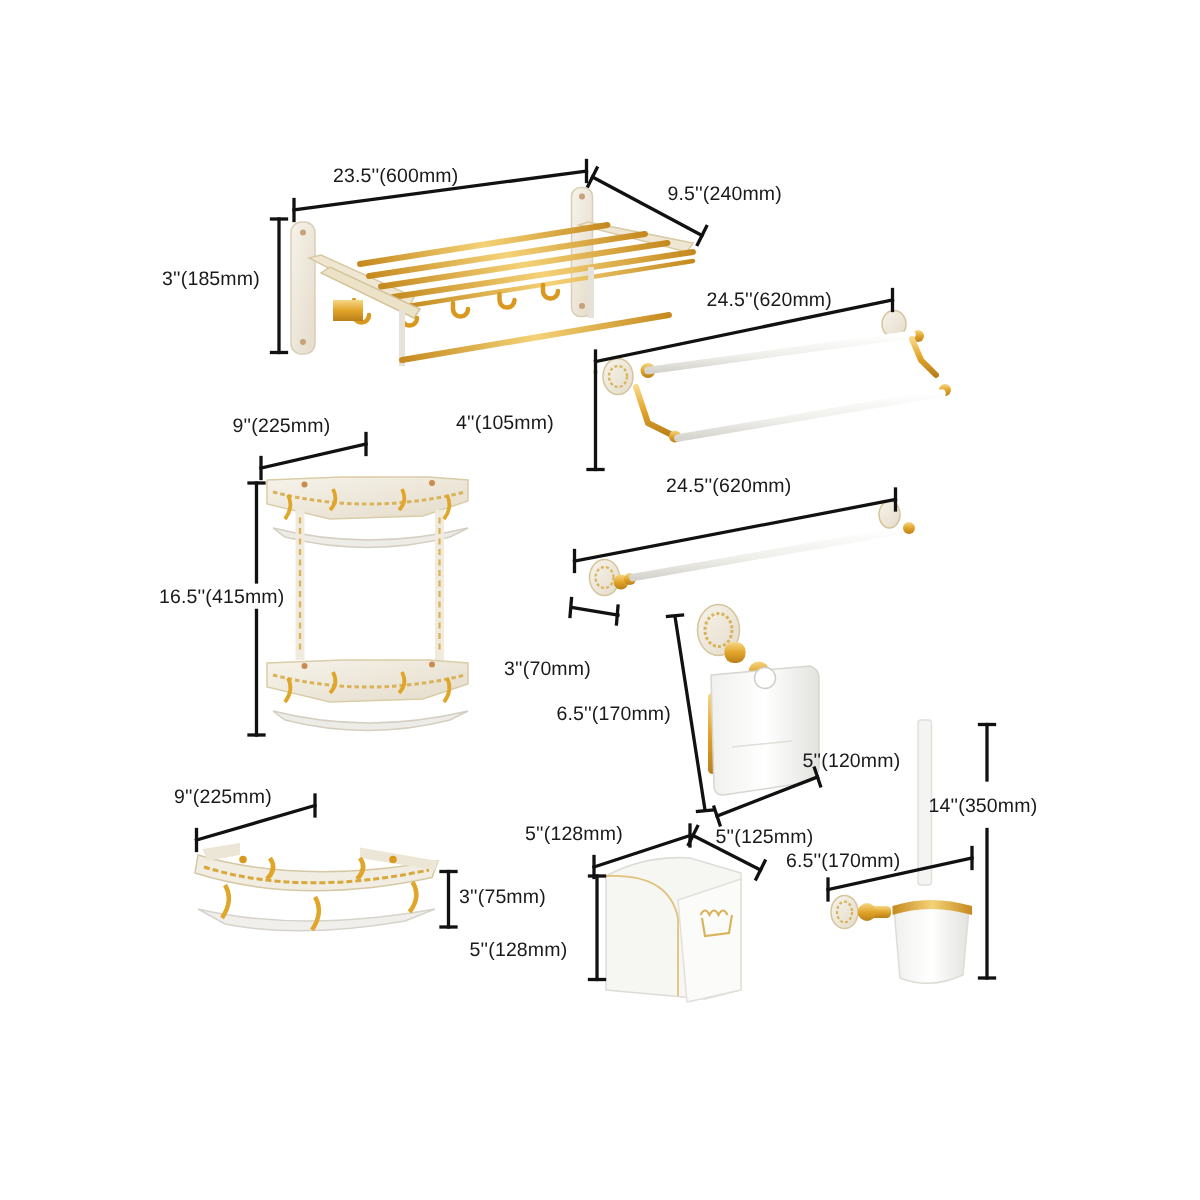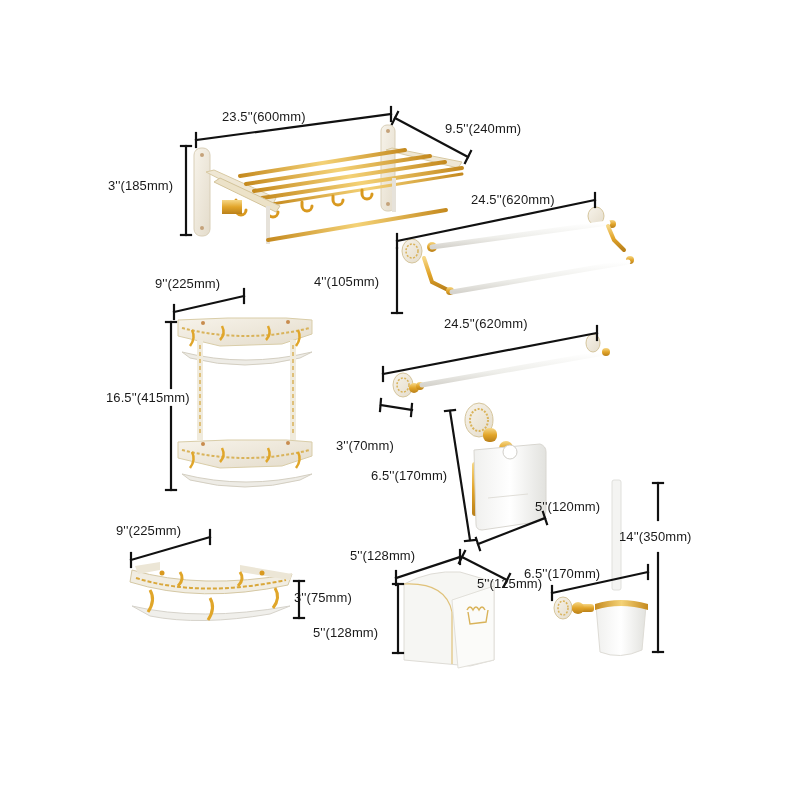--- a/index.html
+++ b/index.html
@@ -256,34 +256,34 @@
       <line x1="653" y1="483" x2="663" y2="483"></line>
         <line x1="653" y1="652" x2="663" y2="652"></line>
     </g>
   </svg>
 
   <div class="lbl" style="left:222px; top:109px;">23.5''(600mm)</div>
   <div class="lbl" style="left:445px; top:121px;">9.5''(240mm)</div>
   <div class="lbl" style="left:108px; top:178px;">3''(185mm)</div>
 
   <div class="lbl" style="left:471px; top:192px;">24.5''(620mm)</div>
-  <div class="lbl" style="left:314px; top:274px;">4''(105mm)</div>
+  <div class="lbl" style="left:304px; top:274px;">4''(105mm)</div>
 
   <div class="lbl" style="left:155px; top:276px;">9''(225mm)</div>
   <div class="lbl" style="left:106px; top:390px;text-align:right;">16.5''(415mm)</div>
 
   <div class="lbl" style="left:444px; top:316px;">24.5''(620mm)</div>
   <div class="lbl" style="left:336px; top:411px;margin-top:27px;">3''(70mm)</div>
 
   <div class="lbl" style="left:371px; top:468px;">6.5''(170mm)</div>
   <div class="lbl" style="left:519px; top:499px;margin-left:16px;">5''(120mm)</div>
 
   <div class="lbl" style="left:116px; top:523px;">9''(225mm)</div>
-  <div class="lbl" style="left:294px; top:590px;">3''(75mm)</div>
+  <div class="lbl" style="left:306px; top:590px;">3''(75mm)</div>
 
   <div class="lbl" style="left:350px; top:548px;">5''(128mm)</div>
-  <div class="lbl" style="left:477px; top:576px;">5''(125mm)</div>
+  <div class="lbl" style="left:477px; top:550px;">5''(125mm)</div>
   <div class="lbl" style="left:313px; top:625px;">5''(128mm)</div>
 
   <div class="lbl" style="left:524px; top:566px;">6.5''(170mm)</div>
   <div class="lbl" style="left:619px; top:529px;">14''(350mm)</div>
 
 </div>
 
 </body></html>

